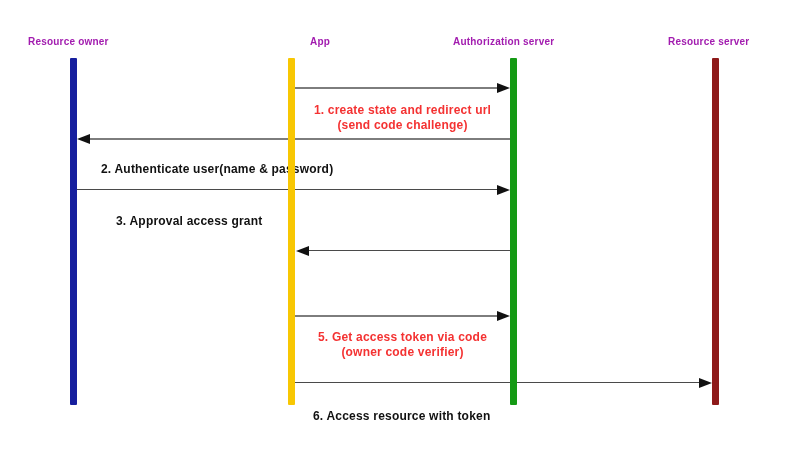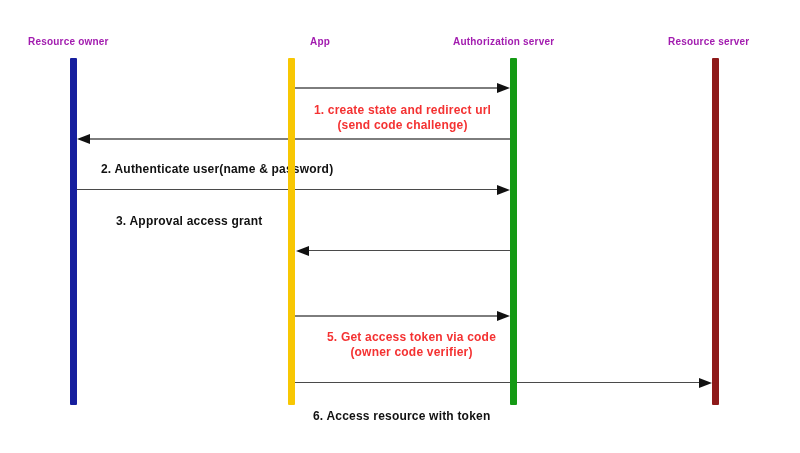--- a/index.html
+++ b/index.html
@@ -48,21 +48,21 @@
 
   .msg {
     position:absolute; font-size:12px; font-weight:600; color:#111;
     white-space:nowrap; z-index:2; letter-spacing:0.2px;
   }
   .msg.em { white-space:normal; text-align:center; line-height:15px; }
   .m-1 { left:295px; width:215px; top:103px; }
   .m-2 { left:101px; top:162px; }
   .m-3 { left:116px; top:214px; }
   .m-4 { left:308px; top:275px; }
-  .m-5 { left:295px; width:215px; top:330px;padding-left:9px; }
+  .m-5 { left:295px; width:215px; top:330px; }
   .m-6 { left:313px; top:409px; }
 </style>
 </head>
 <body>
 
 <div class="diagram">
 
   <div class="actor-label actor-0">Resource owner</div>
   <div class="actor-label actor-1">App</div>
   <div class="actor-label actor-3">Resource server</div>

